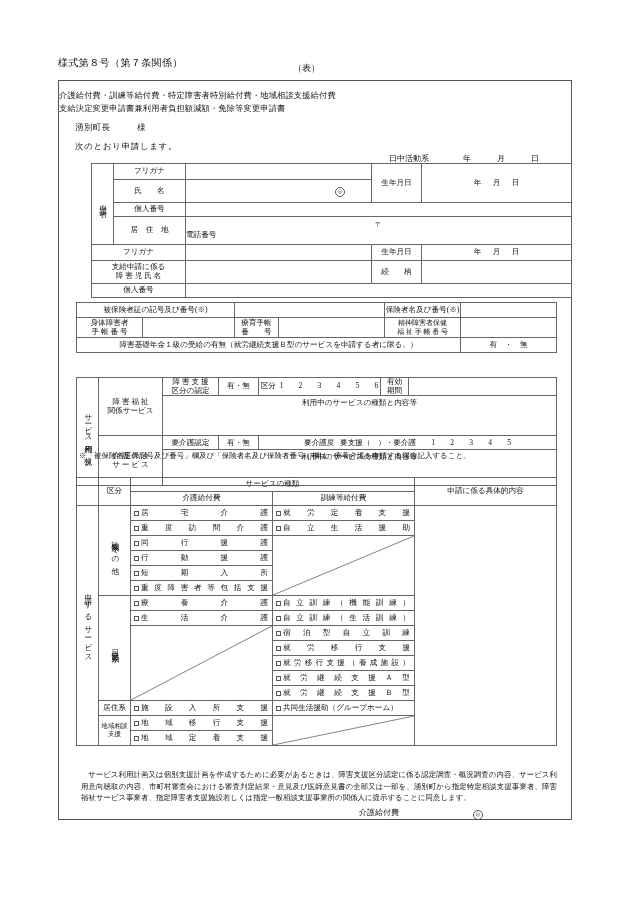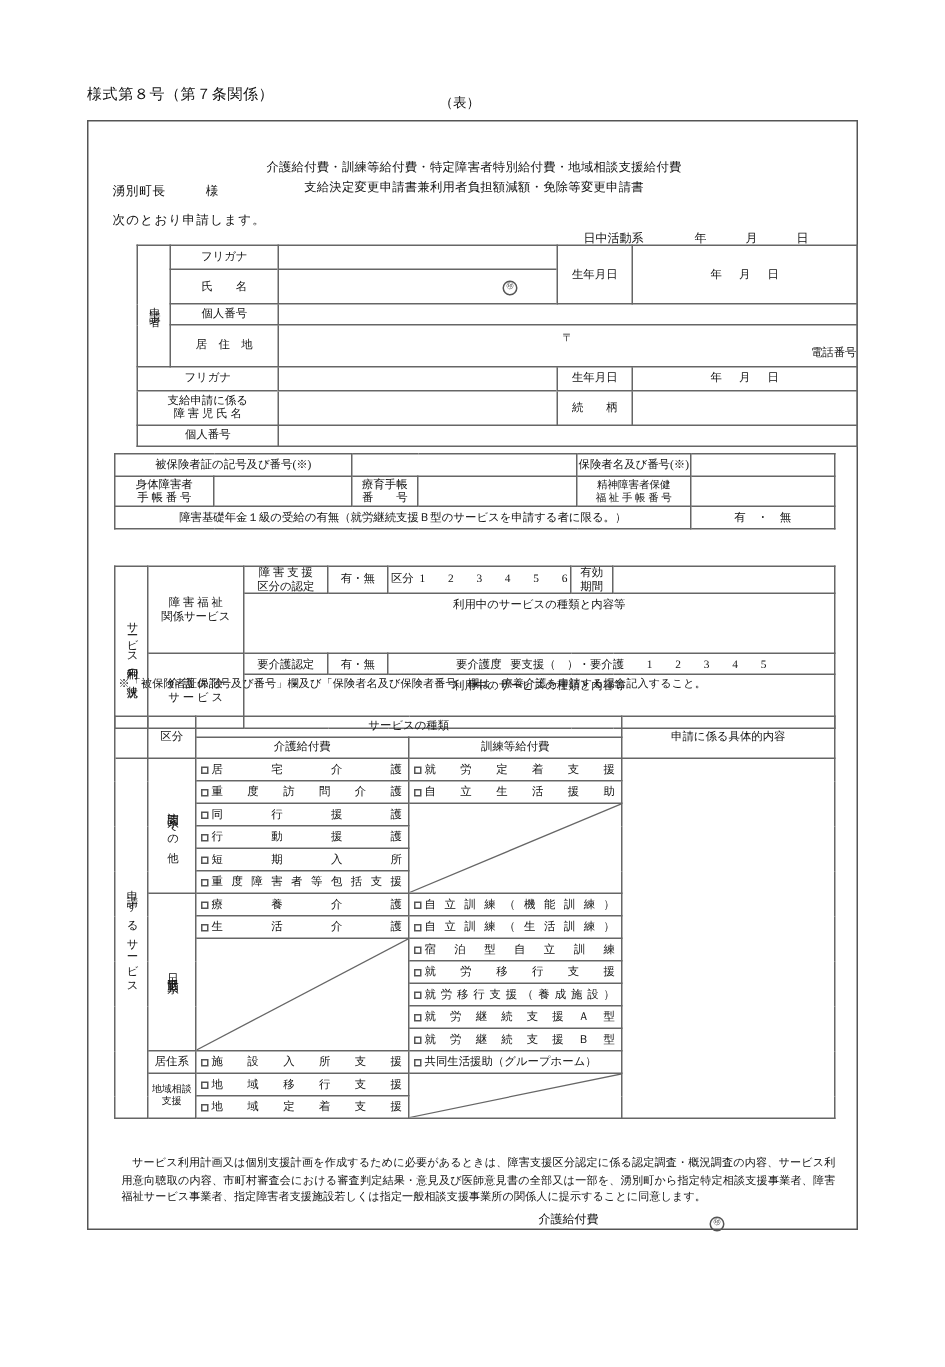--- a/index.html
+++ b/index.html
@@ -41,23 +41,23 @@
     position: absolute;
     left: 58px;
     top: 80px;
     width: 514px;
     height: 740px;
     border: 1px solid #555;
     box-sizing: border-box;
   }
   .title-block {
     position: absolute;
-    left: 0; top: 24px;
+    left: 0; top: 8px;
     width: 514px;
-    text-align: center;
+    text-align: left;
     font-size: 8.2px;
     line-height: 13px;
     letter-spacing: 0.2px;
   }
   .addressee {
     position: absolute;
     left: 16px;
     top: 41px;
     font-size: 8.4px;
     letter-spacing: 0.5px;
@@ -269,21 +269,21 @@
                 <i></i>
                 <i></i>
                 <i></i>
               </div>
         </td>
       </tr>
       <tr>
         <td style="height:27px">居　住　地</td>
         <td colspan="3" class="lft">
           <div style="font-size:7px">〒</div>
-          <div style="text-align:right;margin-top:2px">電話番号</div>
+          <div style="text-align:left;margin-top:2px">電話番号</div>
         </td>
       </tr>
 
       <tr>
         <td colspan="2" style="height:15px" class="dotted-b">フリガナ</td>
         <td class="dotted-b"></td>
         <td>生年月日</td>
         <td>
           <span style="letter-spacing:0"><span>年</span>&nbsp;&nbsp;&nbsp;&nbsp;&nbsp;&nbsp;<span>月</span>&nbsp;&nbsp;&nbsp;&nbsp;&nbsp;&nbsp;<span>日</span></span>
         </td>

